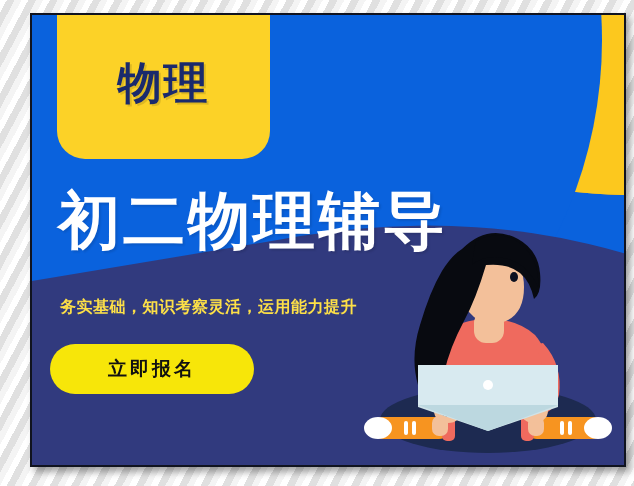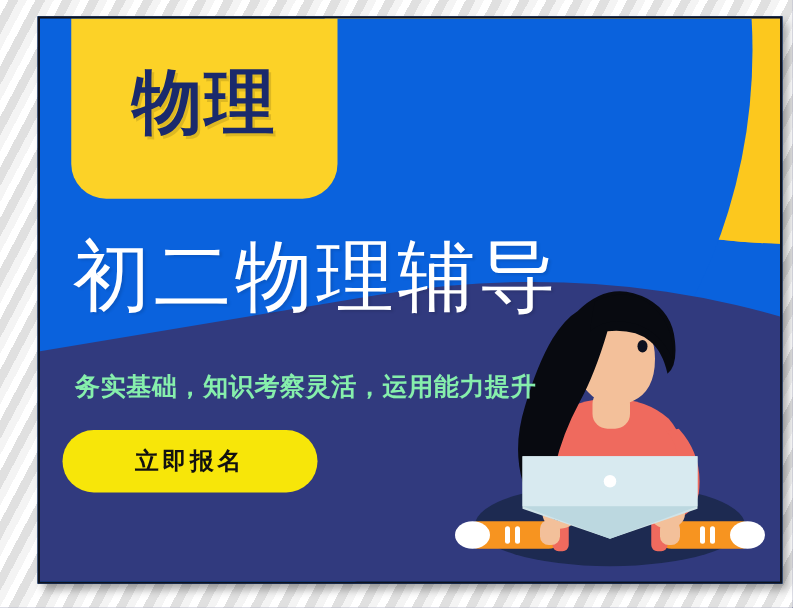--- a/index.html
+++ b/index.html
@@ -59,47 +59,47 @@
   
   #subject-tag{
     left:25px;top:-8px;width:213px;height:152px;
     background:#fcd227;
     border-radius:0 0 28px 28px;
     display:flex;align-items:center;justify-content:center;
   }
   #subject-text{
     font-family:"DejaVu Sans","Liberation Sans",sans-serif;
     font-weight:bold;
-    font-size:56px;
+    font-size:44px;
     line-height:1;
     color:#1a2a6c;
     letter-spacing:2px;
     text-shadow:2px 2px 0 rgba(0,0,0,.12);
     white-space:nowrap;
   }
 
   
   #headline{
     left:26px;top:175px;width:520px;
-    font-weight:normal;
+    font-weight:bold;
     font-size:62px;
     line-height:1;
     color:#ffffff;
     letter-spacing:3px;
     white-space:nowrap;
     text-shadow:2px 2px 2px rgba(0,0,0,.10);
   }
 
   
   #subtitle{
     left:28px;top:284px;width:470px;
     font-weight:bold;
-    font-size:20px;
+    font-size:16px;
     line-height:1;
-    color:#86efac;
+    color:#fde047;
     letter-spacing:.5px;
     white-space:nowrap;
   }
 
   
   #cta-button{
     left:18px;top:329px;width:204px;height:50px;
     background:#f7e609;
     border-radius:25px;
     display:flex;align-items:center;justify-content:center;

